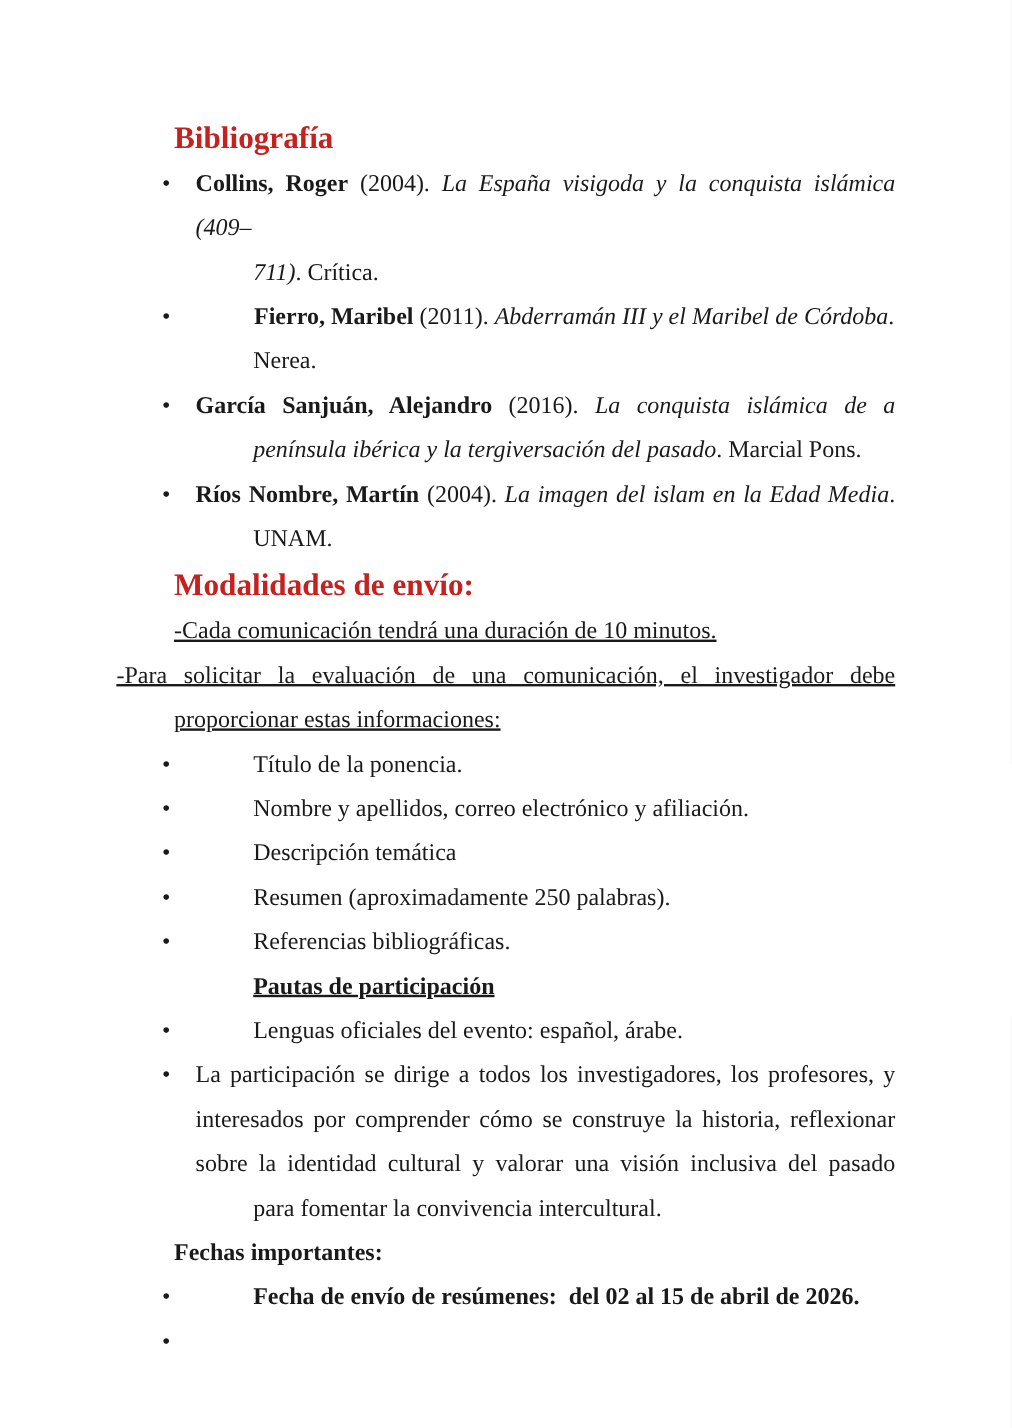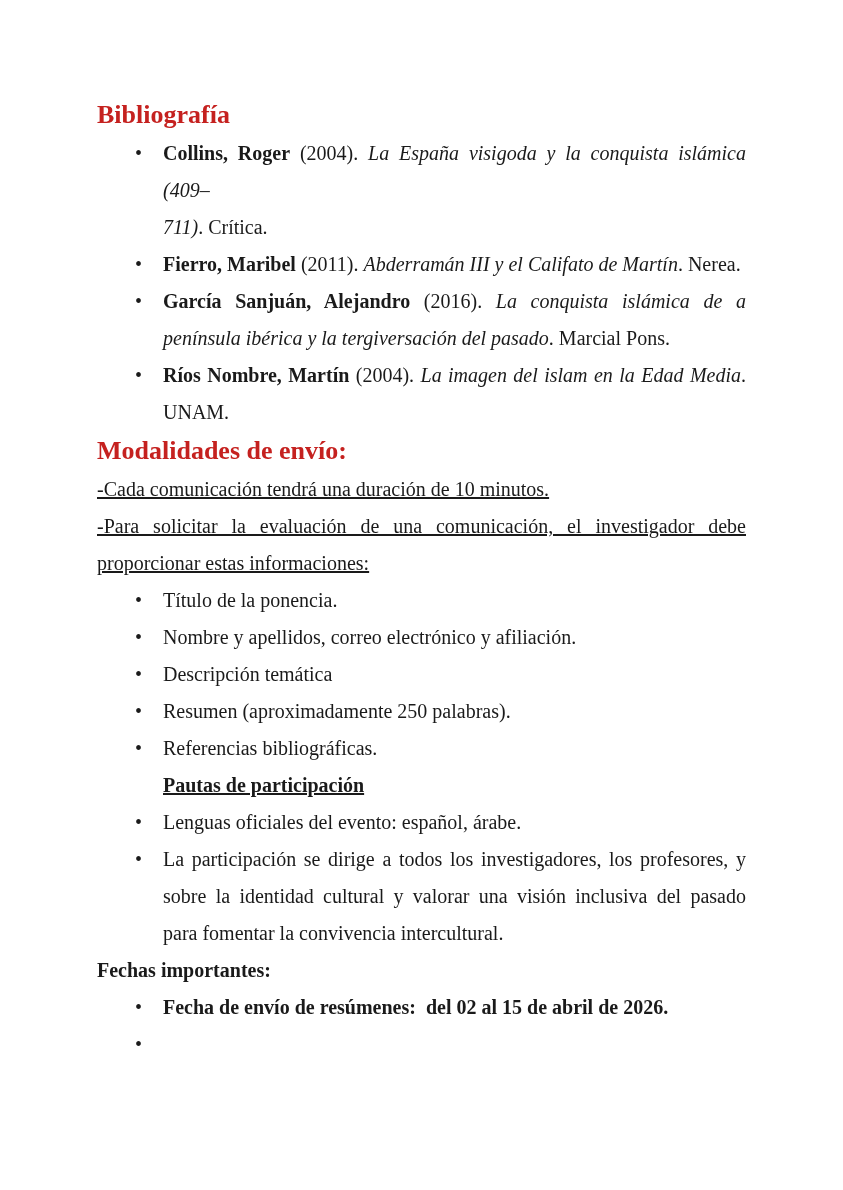--- a/index.html
+++ b/index.html
@@ -35,41 +35,41 @@
   .heading-black{font-weight:bold;line-height:37px;}
   .subheading{font-weight:bold;padding-left:66px;line-height:37px;text-decoration:underline;}
   .para{line-height:37px;text-decoration:underline;}
   .bullet{position:relative;padding-left:66px;line-height:37px;}
   .dot{
     position:absolute;left:38px;top:0;
     line-height:37px;font-size:20px;font-weight:normal;font-style:normal;
   }
   .line{margin:0;}
   .jl{text-align:justify;text-align-last:justify;}
-  .ll{text-align:center;text-align-last:left;}
+  .ll{text-align:center;text-align-last:left;margin-left:48px;}
   .run{white-space:normal;}
   .run.b{font-weight:bold;}
   .run.i{font-style:italic;}
 </style>
 </head>
 <body>
 
 <div class="page">
   <div class="content">
       <div class="block heading-red">
         <div class="line ll"><span class="run b">Bibliografía</span></div>
       </div>
       <div class="block bullet">
         <span class="dot">•</span>
         <div class="line jl"><span class="run b">Collins, Roger</span><span class="run n"> (2004). </span><span class="run i">La España visigoda y la conquista islámica (409–</span></div>
         <div class="line ll"><span class="run i">711)</span><span class="run n">. Crítica.</span></div>
       </div>
       <div class="block bullet">
         <span class="dot">•</span>
-        <div class="line ll"><span class="run b">Fierro, Maribel</span><span class="run n"> (2011). </span><span class="run i">Abderramán III y el Califato de Martín</span><span class="run n">. Nerea.</span></div>
+        <div class="line ll"><span class="run b">Fierro, Maribel</span><span class="run n"> (2011). </span><span class="run i">Abderramán III y el Maribel de Córdoba</span><span class="run n">. Nerea.</span></div>
       </div>
       <div class="block bullet">
         <span class="dot">•</span>
         <div class="line jl"><span class="run b">García Sanjuán, Alejandro</span><span class="run n"> (2016). </span><span class="run i">La conquista islámica de a</span></div>
         <div class="line ll"><span class="run i">península ibérica y la tergiversación del pasado</span><span class="run n">. Marcial Pons.</span></div>
       </div>
       <div class="block bullet">
         <span class="dot">•</span>
         <div class="line jl"><span class="run b">Ríos Nombre, Martín</span><span class="run n"> (2004). </span><span class="run i">La imagen del islam en la Edad Media</span><span class="run n">.</span></div>
         <div class="line ll"><span class="run n">UNAM.</span></div>
@@ -107,20 +107,21 @@
       <div class="block subheading">
         <div class="line ll"><span class="run b">Pautas de participación</span></div>
       </div>
       <div class="block bullet">
         <span class="dot">•</span>
         <div class="line ll"><span class="run n">Lenguas oficiales del evento: español, árabe.</span></div>
       </div>
       <div class="block bullet">
         <span class="dot">•</span>
         <div class="line jl"><span class="run n">La participación se dirige a todos los investigadores, los profesores, y</span></div>
+        <div class="line jl"><span class="run n">interesados por comprender cómo se construye la historia, reflexionar</span></div>
         <div class="line jl"><span class="run n">sobre la identidad cultural y valorar una visión inclusiva del pasado</span></div>
         <div class="line ll"><span class="run n">para fomentar la convivencia intercultural.</span></div>
       </div>
       <div class="block heading-black">
         <div class="line ll"><span class="run b">Fechas importantes:</span></div>
       </div>
       <div class="block bullet">
         <span class="dot">•</span>
         <div class="line ll"><span class="run b">Fecha de envío de resúmenes:&nbsp; del 02 al 15 de abril de 2026.</span></div>
       </div>

